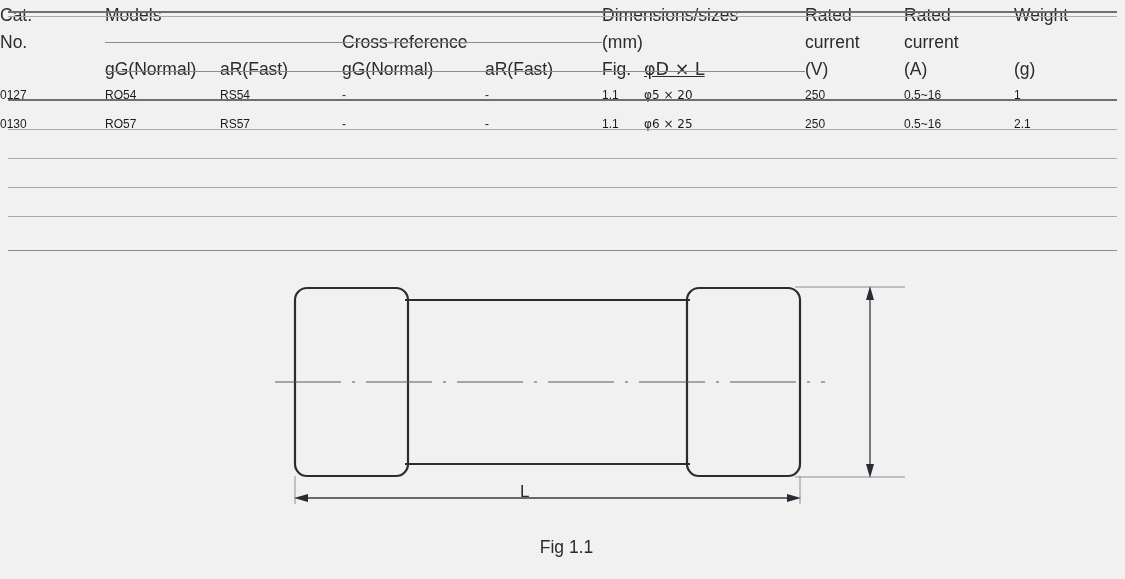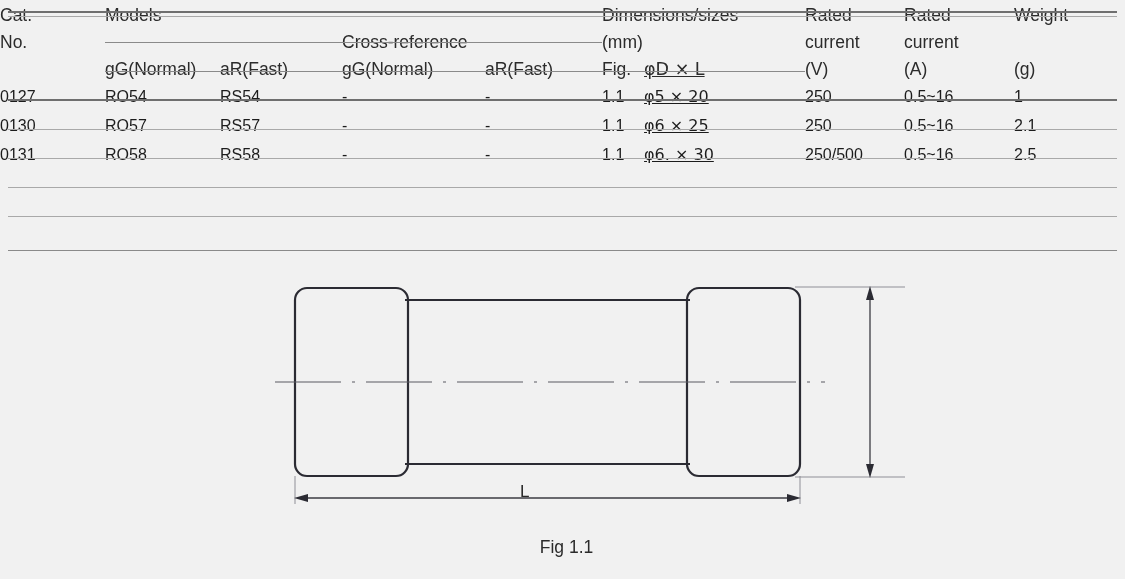--- a/index.html
+++ b/index.html
@@ -68,21 +68,21 @@
   .rule.hair {
     height: 1px;
     background: #a9a9a9;
   }
 
   
   .data-row td {
     height: 29px;
     padding-top: 5px;
     box-sizing: border-box;
-    font-size: 16px;
+    font-size: 12px;
     color: #1c1c1c;
   }
 
   .phi {
     font-family: "DejaVu Sans", sans-serif;
     text-decoration: underline;
   }
 
   
   .drawing {
@@ -191,32 +191,20 @@
       <td>RO57</td>
       <td>RS57</td>
       <td>-</td>
       <td>-</td>
       <td>1.1</td>
       <td class="phi">φ6 × 25</td>
       <td>250</td>
       <td>0.5~16</td>
       <td>2.1</td>
     </tr>
-    <tr class="data-row">
-      <td>0131</td>
-      <td>RO58</td>
-      <td>RS58</td>
-      <td>-</td>
-      <td>-</td>
-      <td>1.1</td>
-      <td class="phi">φ6. × 30</td>
-      <td>250/500</td>
-      <td>0.5~16</td>
-      <td>2.5</td>
-    </tr>
   </tbody>
     </table>
 </div>
 
 <div class="drawing">
 
   <svg width="1125" height="327" viewBox="0 0 1125 327">
 
     <line x1="795" y1="35" x2="905" y2="35" stroke="#8f8f97" stroke-width="1"></line>
     <line x1="795" y1="225" x2="905" y2="225" stroke="#8f8f97" stroke-width="1"></line>

